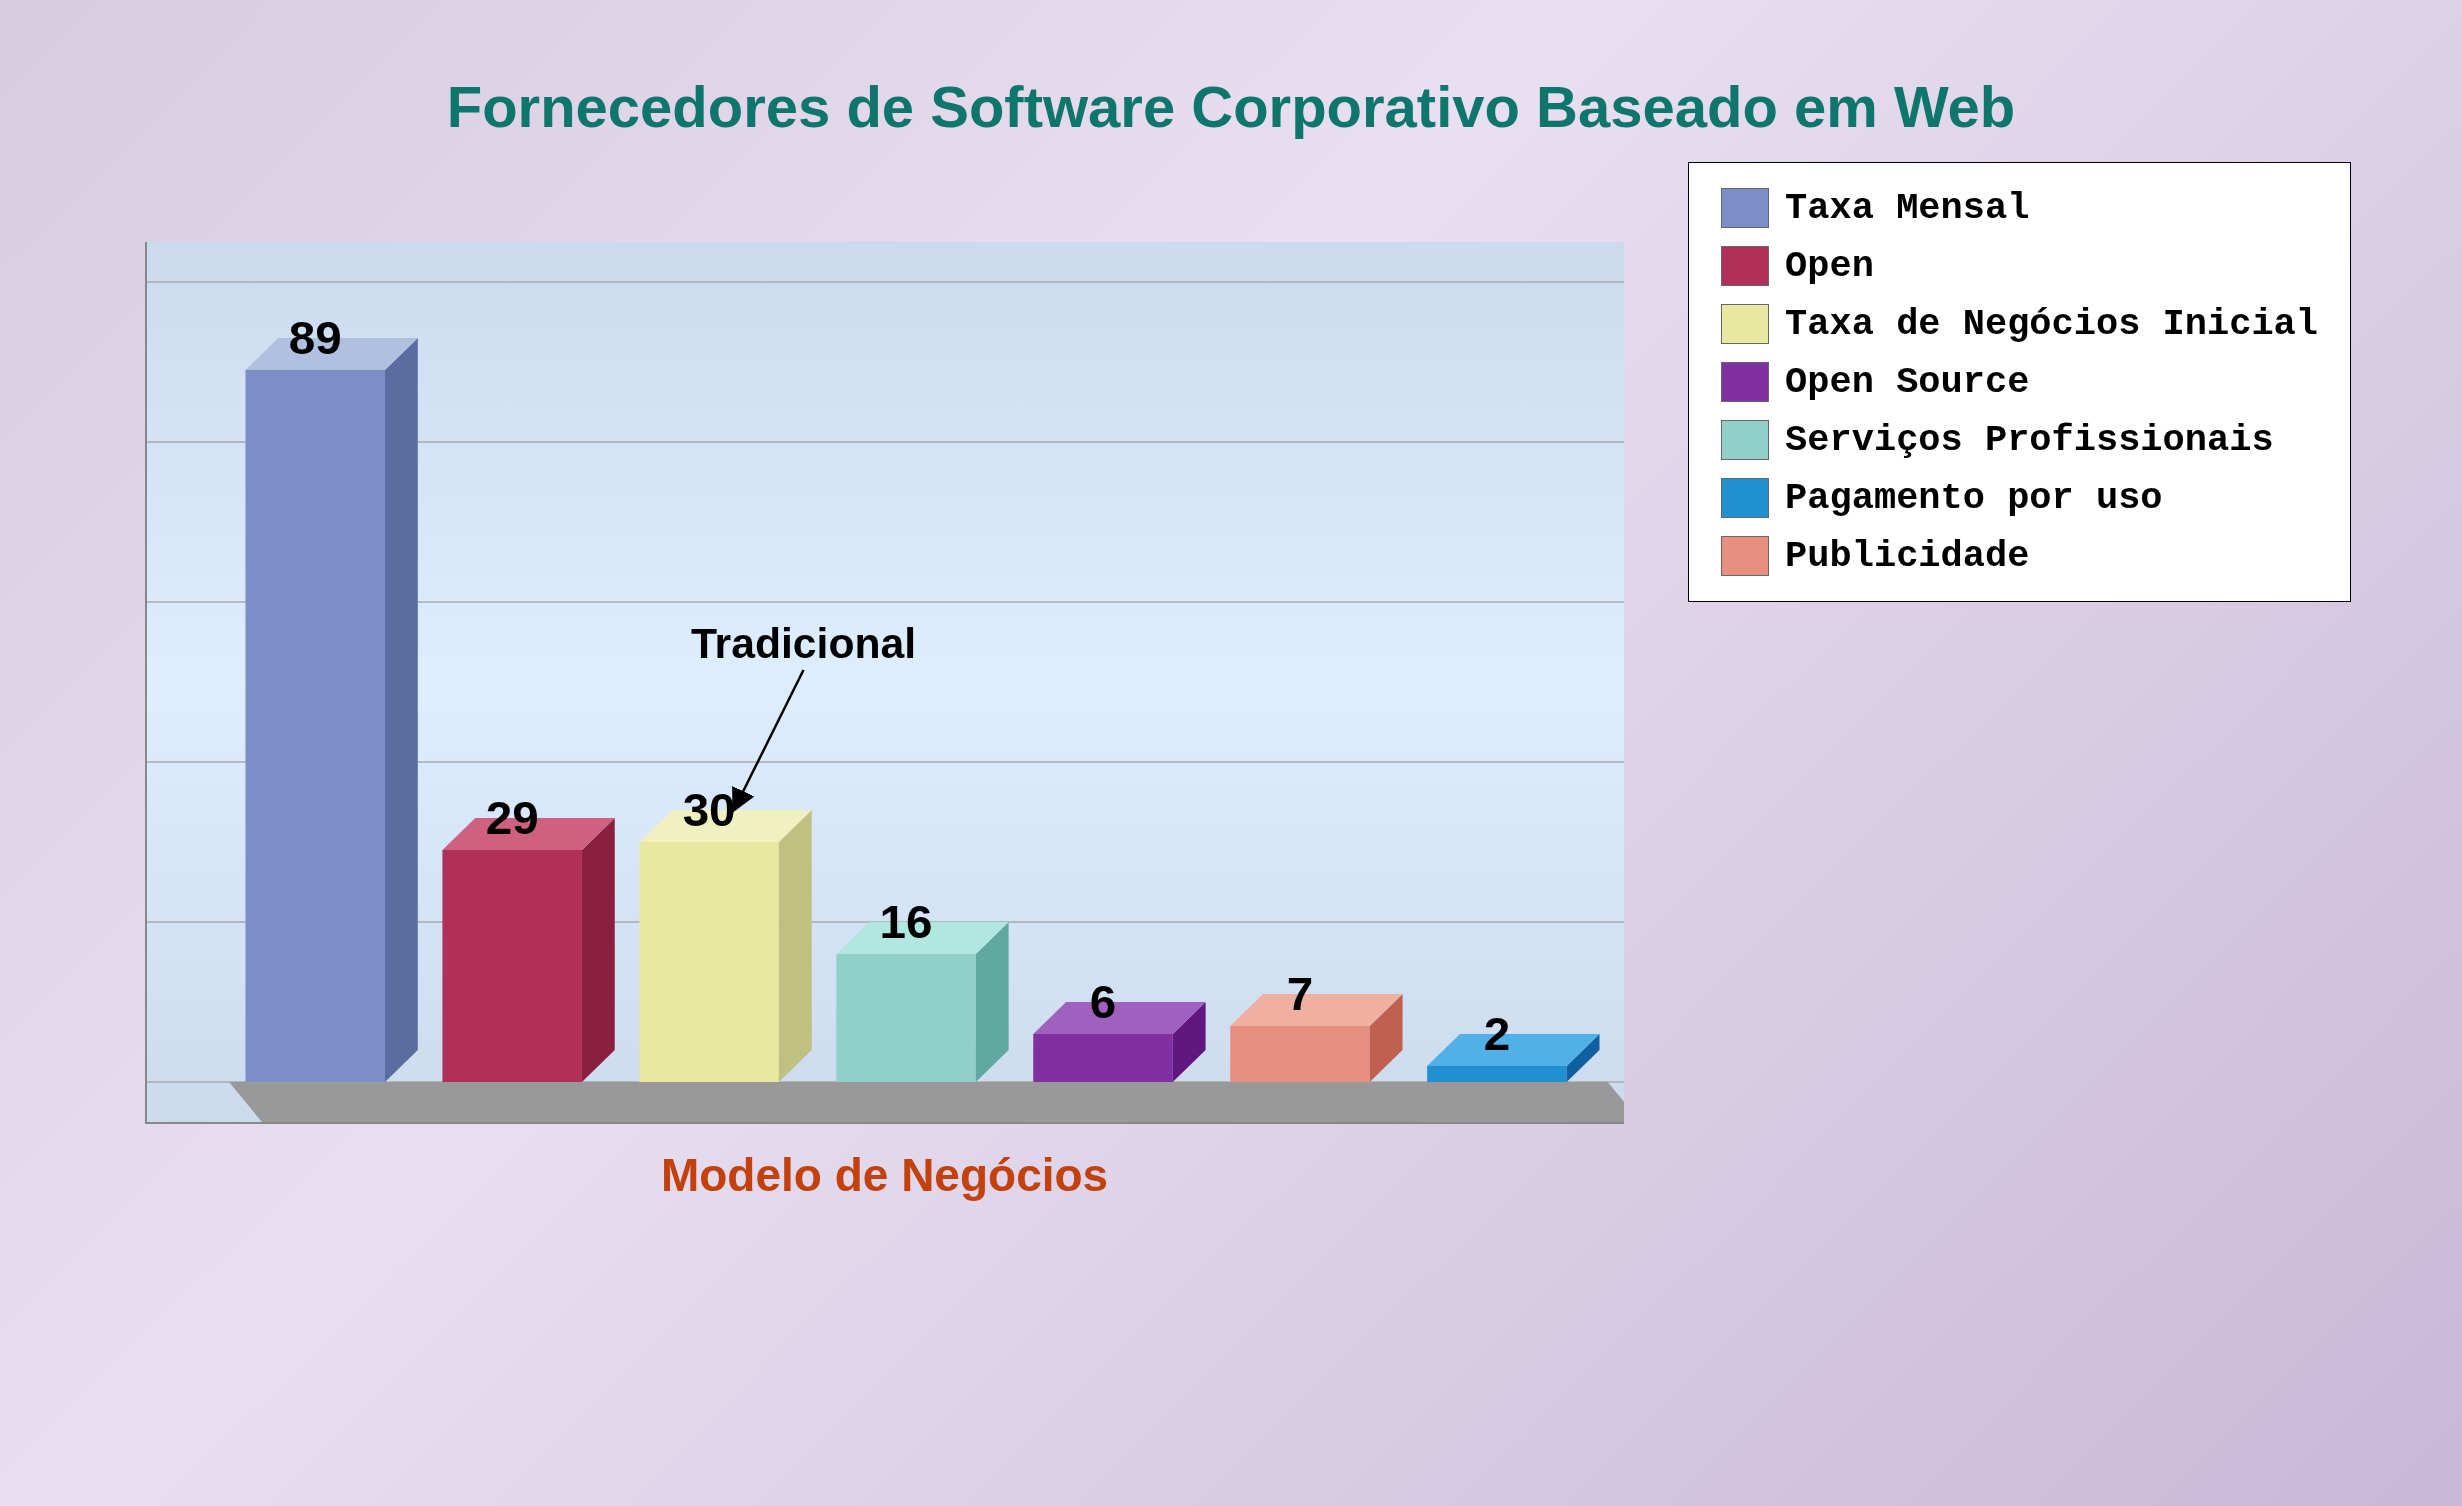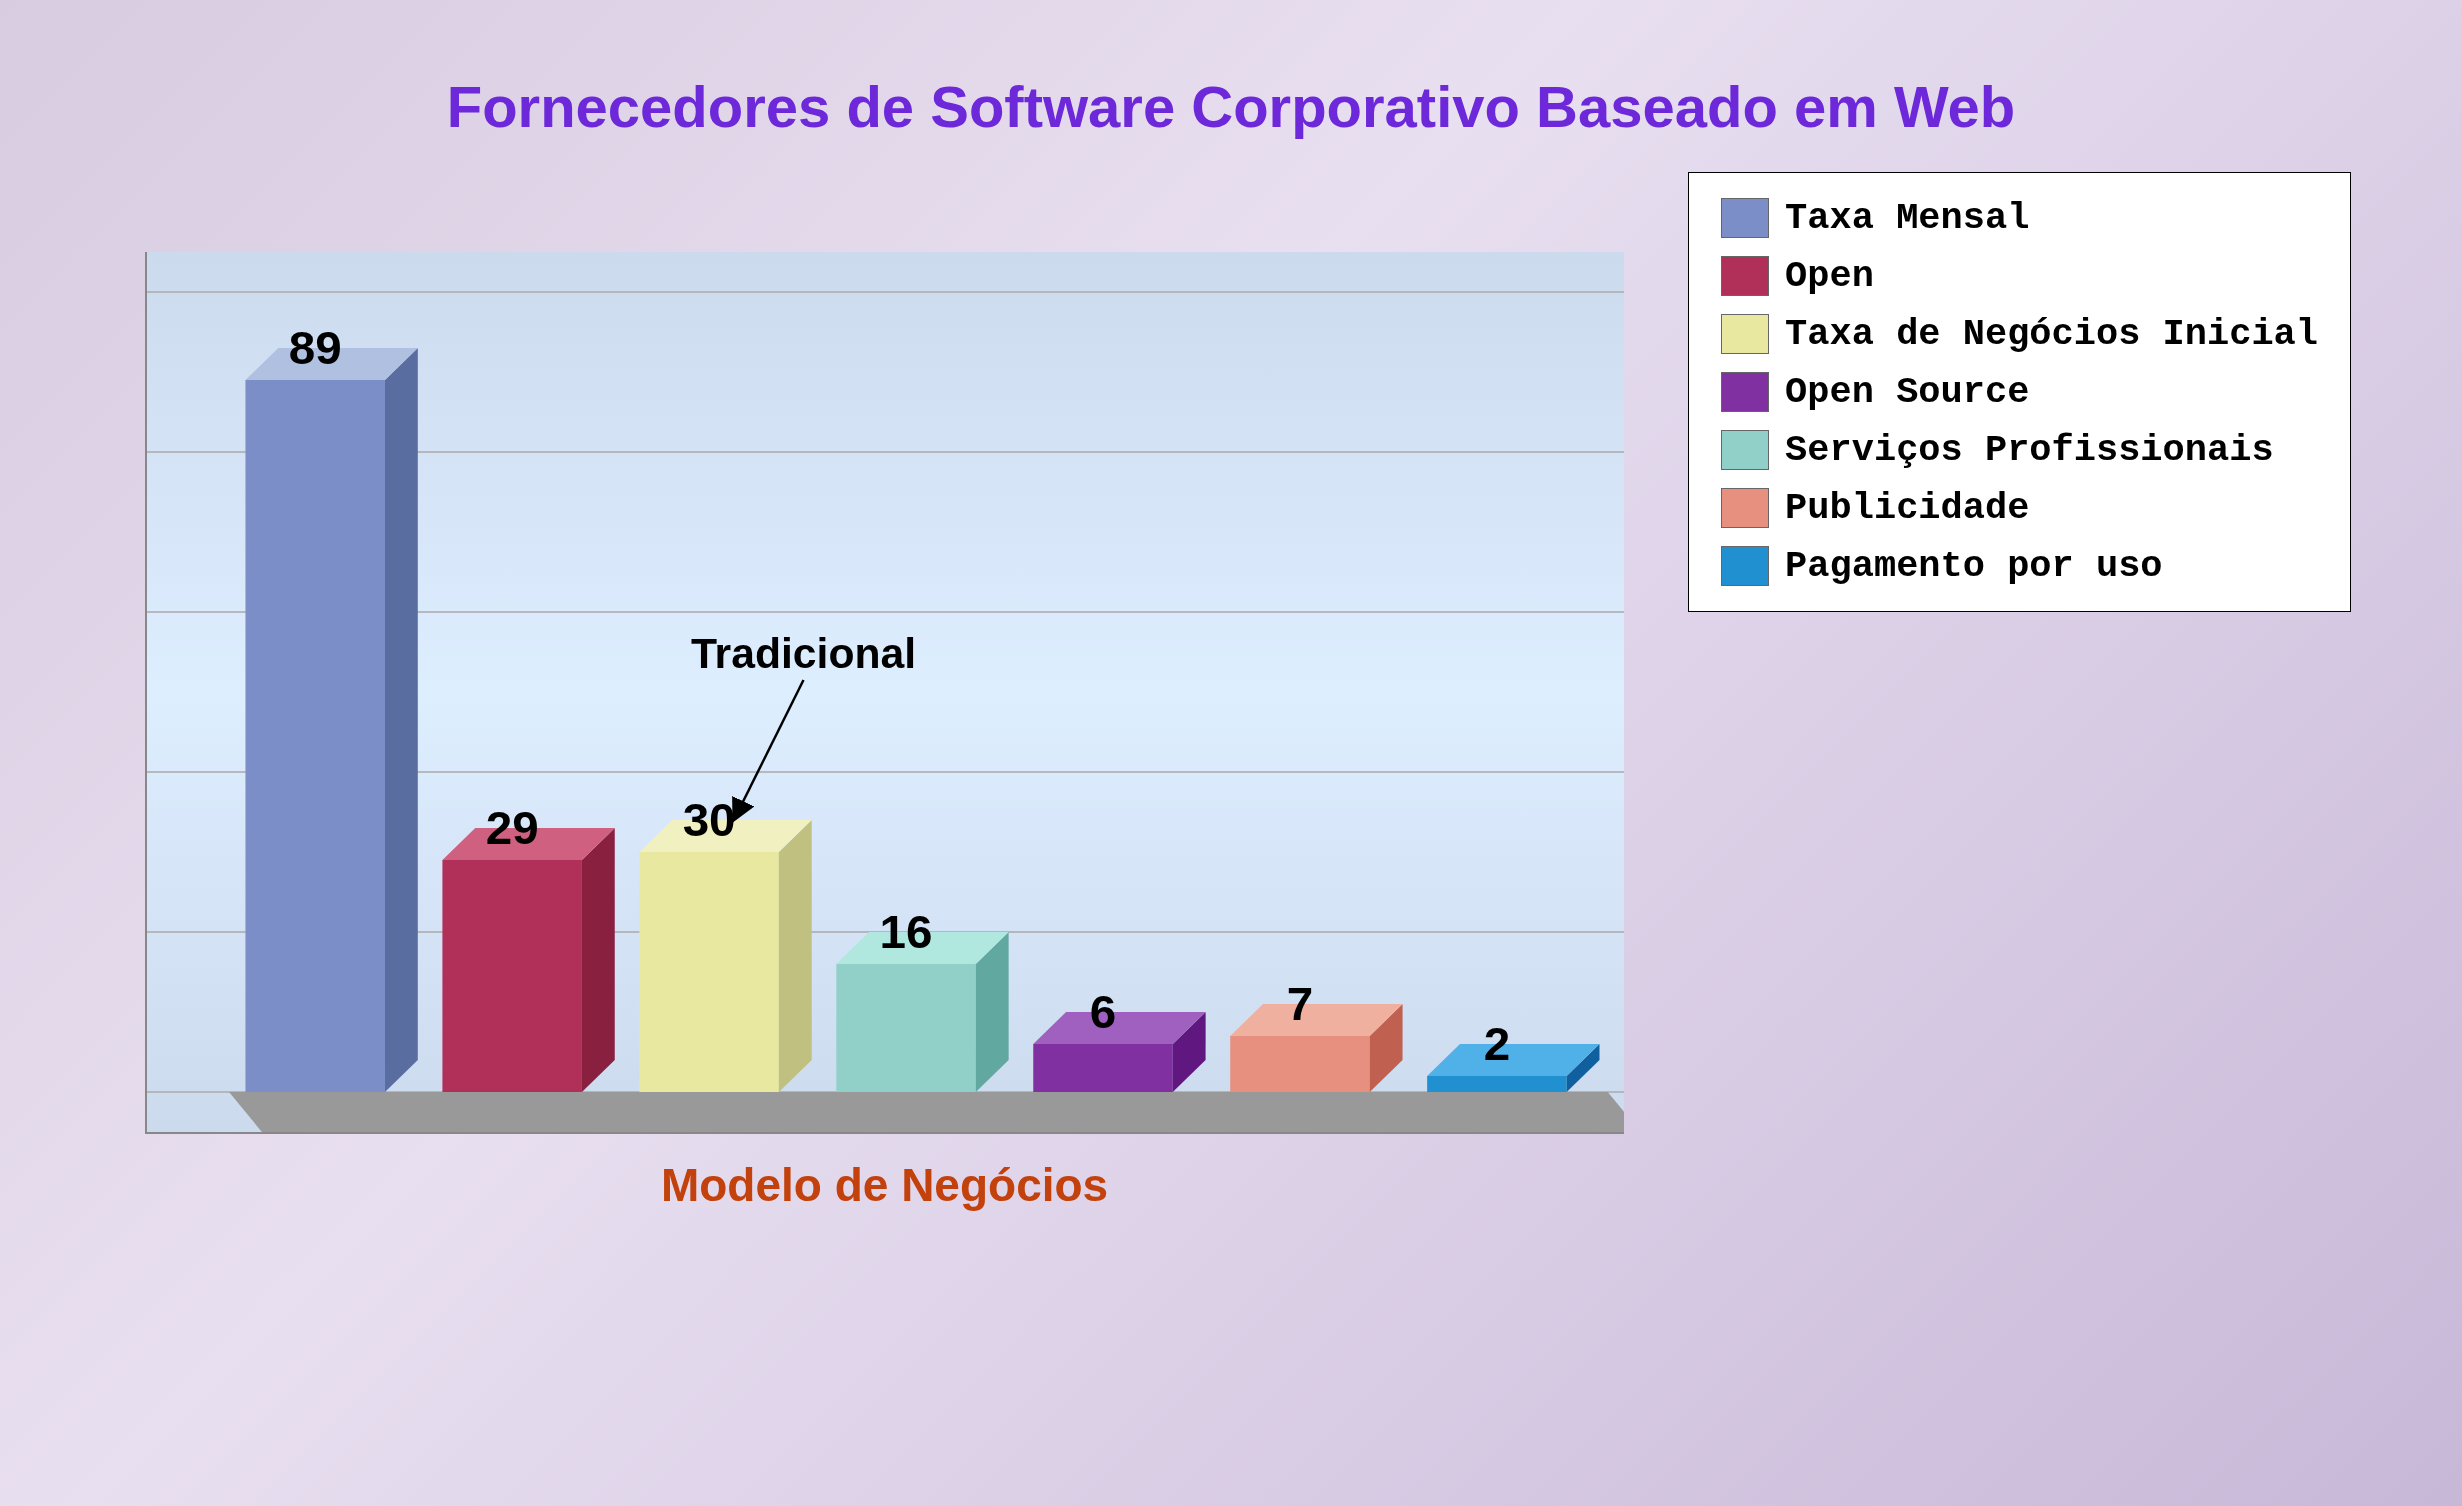--- a/index.html
+++ b/index.html
@@ -15,22 +15,22 @@
     .chart-container {
       display: flex;
       flex-direction: column;
       align-items: center;
       width: 2240px;
       height: 1360px;
     }
     .chart-title {
       font-size: 58px;
       font-weight: bold;
-      margin-bottom: 32px;
-      color: #6d28d9;
+      margin-bottom: 22px;
+      color: #0f766e;
       text-align: center;
     }
     .chart-body {
       display: flex;
       flex-direction: row;
       align-items: flex-start;
       gap: 64px;
       width: 100%;
       flex: 1;
     }
@@ -201,23 +201,23 @@
         </div>
         <div class="legend-item">
           <div class="legend-color" style="background: rgb(128, 48, 160);"></div>
           <span class="legend-label">Open Source</span>
         </div>
         <div class="legend-item">
           <div class="legend-color" style="background: rgb(144, 208, 200);"></div>
           <span class="legend-label">Serviços Profissionais</span>
         </div>
         <div class="legend-item">
+          <div class="legend-color" style="background: rgb(32, 144, 208);"></div>
+          <span class="legend-label">Pagamento por uso</span>
+        </div>
+        <div class="legend-item">
           <div class="legend-color" style="background: rgb(232, 144, 128);"></div>
           <span class="legend-label">Publicidade</span>
-        </div>
-        <div class="legend-item">
-          <div class="legend-color" style="background: rgb(32, 144, 208);"></div>
-          <span class="legend-label">Pagamento por uso</span>
         </div>
       </div>
   </div>
 </div>
 
 
 </body></html>

